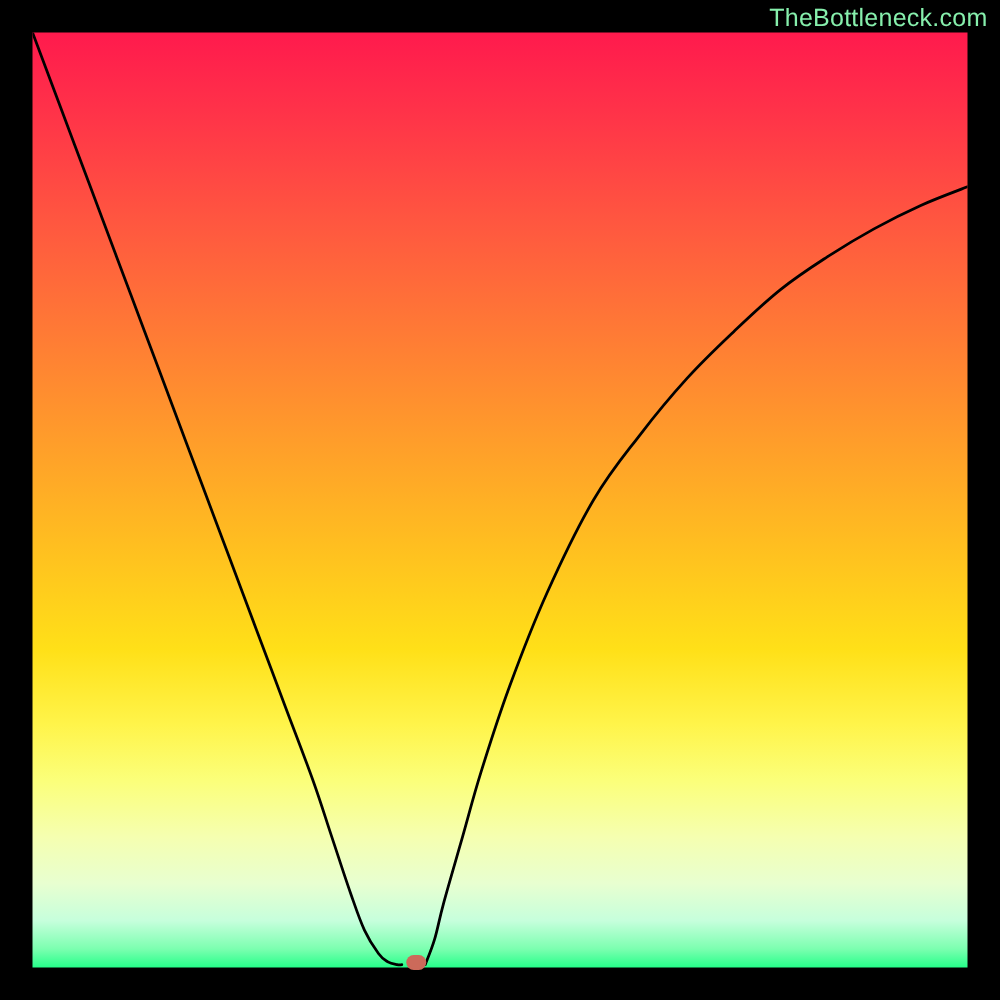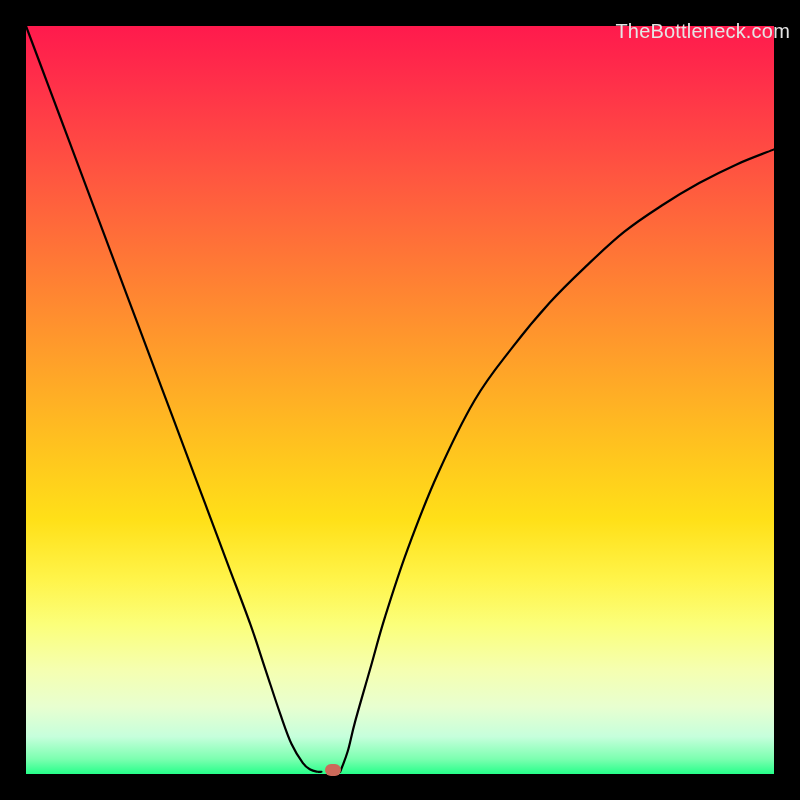--- a/index.html
+++ b/index.html
@@ -52,23 +52,23 @@
   .marker {
     position: absolute;
     width: 16px;
     height: 12px;
     border-radius: 6px;
     background: #cc6a5a;
     transform: translate(-50%, -50%);
   }
   .watermark {
     position: absolute;
-    top: 20px;
+    top: 4px;
     right: 10px;
-    color: #e5e5e5;
+    color: #86efac;
     font-size: 20px;
     font-weight: 500;
     letter-spacing: 0.2px;
     user-select: none;
   }
 </style>
 </head>
 <body>
 
 <div class="frame">

